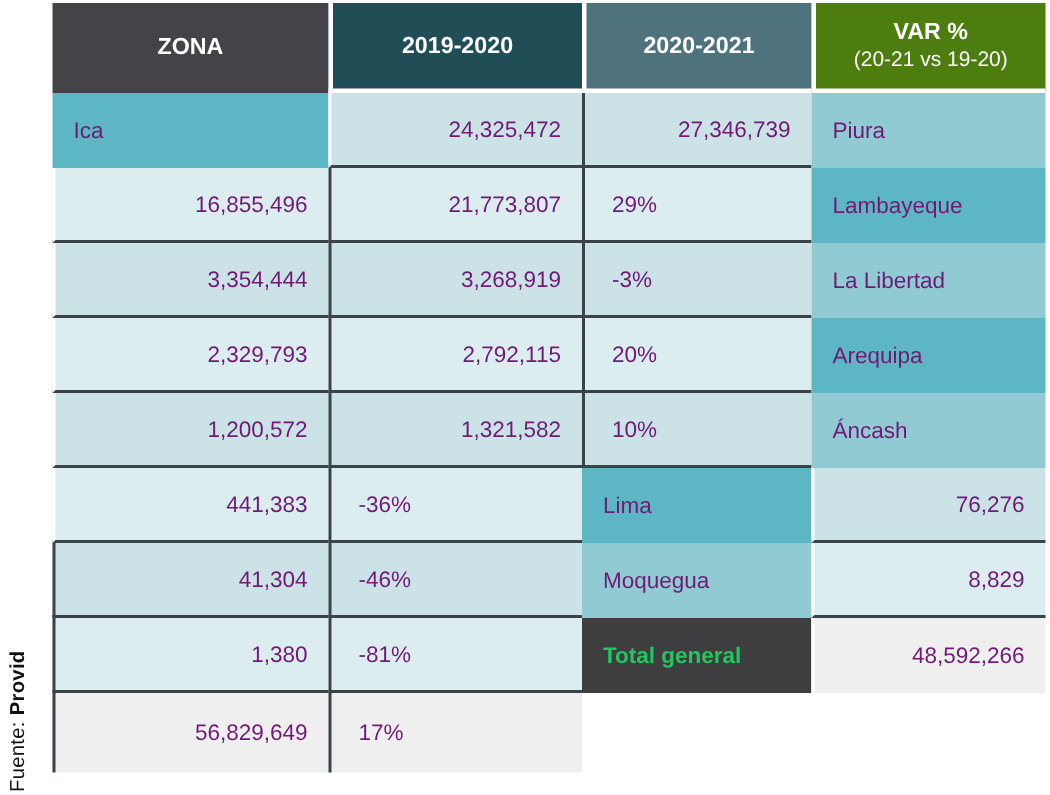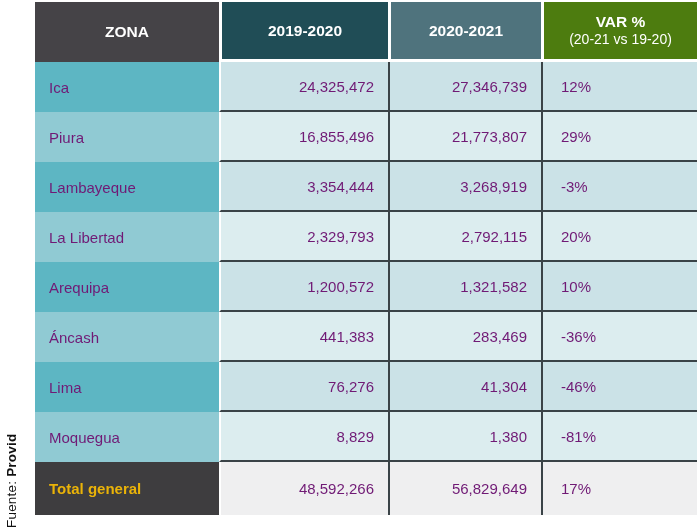--- a/index.html
+++ b/index.html
@@ -48,42 +48,41 @@
 
   
   .num { justify-content: flex-end; padding-right: 14px; border-bottom: 2px solid #3a4347; }
   .pct { justify-content: flex-start; padding-left: 18px; border-bottom: 2px solid #3a4347; }
   .d-odd  { background: #cbe2e7; }
   .d-even { background: #dcedef; }
   .gap-left  { border-left: 2px solid #ffffff; }
   .dark-left { border-left: 2px solid #3a4347; }
 
   
-  .t-name { background: #3e3d3f; color: #eab308; font-weight: bold; padding-left: 14px; }
+  .t-name { background: #3e3d3f; color: #22c55e; font-weight: bold; padding-left: 14px; }
   .t-data { background: #efeff0; border-bottom: none; }
 </style>
 </head>
 <body>
 
 <div class="source-note"><span>Fuente: </span><span class="src-name">Provid</span></div>
 
 <div class="grid-table">
 
   <div class="cell h h-zona">ZONA</div>
   <div class="cell h h-y1920">2019-2020</div>
   <div class="cell h h-y2021">2020-2021</div>
   <div class="cell h h-var">
     <span>VAR %</span>
     <span class="sub">(20-21 vs 19-20)</span>
   </div>
 
   <div class="cell zc zc-odd">Ica</div>
   <div class="cell num d-odd gap-left">24,325,472</div>
   <div class="cell num d-odd dark-left">27,346,739</div>
-  <div class="cell pct d-odd dark-left">12%</div>
 
   <div class="cell zc zc-even">Piura</div>
   <div class="cell num d-even gap-left">16,855,496</div>
   <div class="cell num d-even dark-left">21,773,807</div>
   <div class="cell pct d-even dark-left">29%</div>
 
   <div class="cell zc zc-odd">Lambayeque</div>
   <div class="cell num d-odd gap-left">3,354,444</div>
   <div class="cell num d-odd dark-left">3,268,919</div>
   <div class="cell pct d-odd dark-left">-3%</div>
@@ -93,21 +92,20 @@
   <div class="cell num d-even dark-left">2,792,115</div>
   <div class="cell pct d-even dark-left">20%</div>
 
   <div class="cell zc zc-odd">Arequipa</div>
   <div class="cell num d-odd gap-left">1,200,572</div>
   <div class="cell num d-odd dark-left">1,321,582</div>
   <div class="cell pct d-odd dark-left">10%</div>
 
   <div class="cell zc zc-even">Áncash</div>
   <div class="cell num d-even gap-left">441,383</div>
-  <div class="cell num d-even dark-left">283,469</div>
   <div class="cell pct d-even dark-left">-36%</div>
 
   <div class="cell zc zc-odd">Lima</div>
   <div class="cell num d-odd gap-left">76,276</div>
   <div class="cell num d-odd dark-left">41,304</div>
   <div class="cell pct d-odd dark-left">-46%</div>
 
   <div class="cell zc zc-even">Moquegua</div>
   <div class="cell num d-even gap-left">8,829</div>
   <div class="cell num d-even dark-left">1,380</div>

